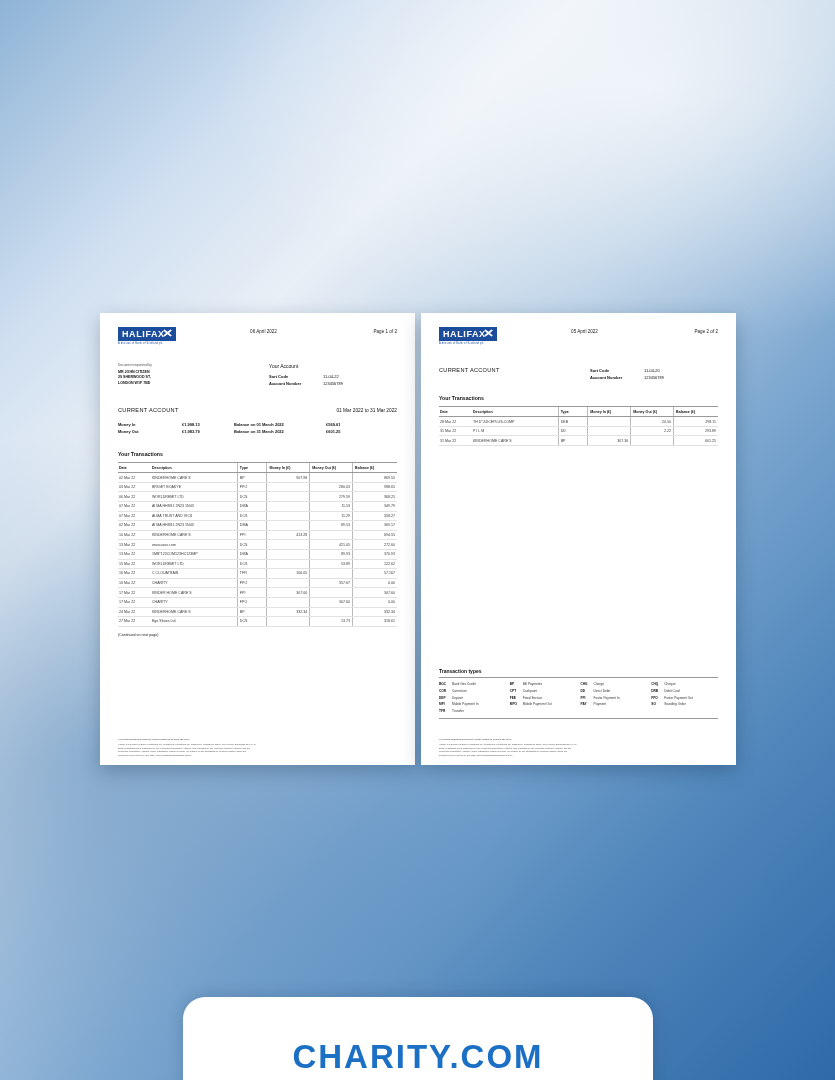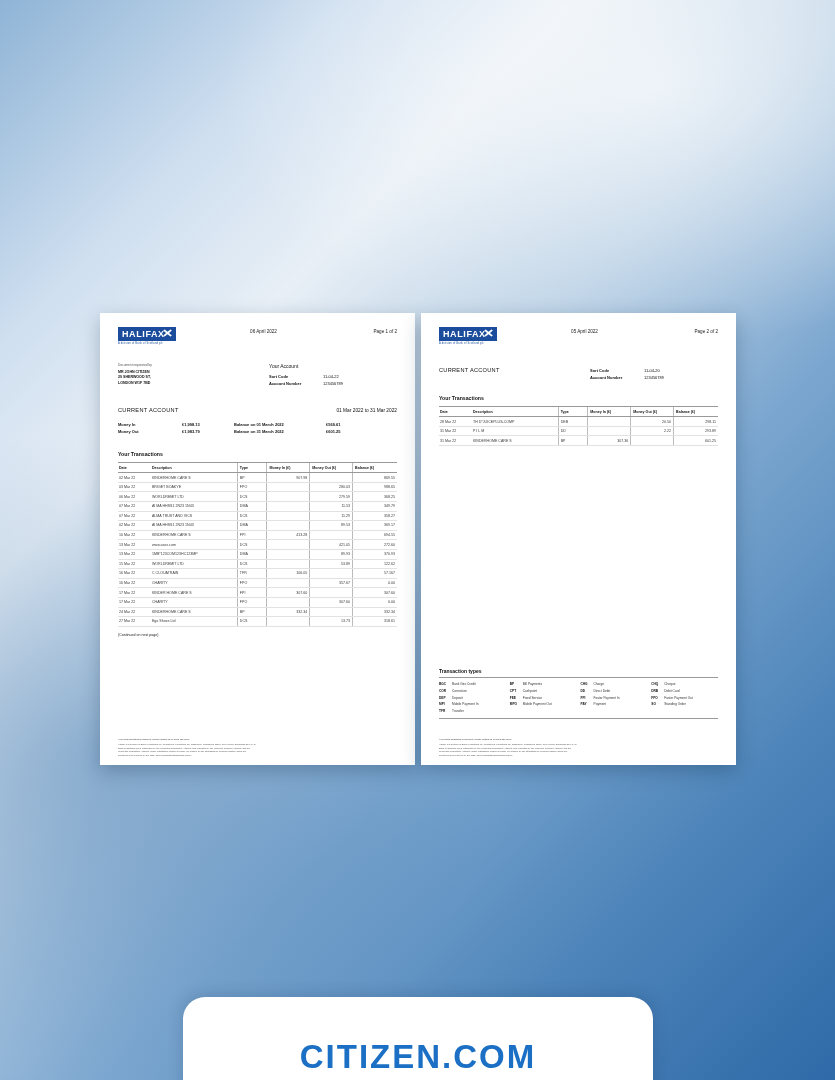--- a/index.html
+++ b/index.html
@@ -670,14 +670,14 @@
         <div>Bank of Scotland plc is authorised by the Prudential Regulation Authority and regulated by the Financial Conduct Authority and the</div>
         <div>Prudential Regulation Authority under registration number 169628. We adhere to The Standards of Lending Practice which are</div>
         <div>monitored and enforced by the LSB: www.lendingstandardsboard.org.uk</div>
       </div>
 
     </div>
   </div>
 </div>
 
 <div class="wm-card">
-  <div class="wm-text">CITIZEN.COM</div>
+  <div class="wm-text">CHARITY.COM</div>
 </div>
 
 </body></html>

